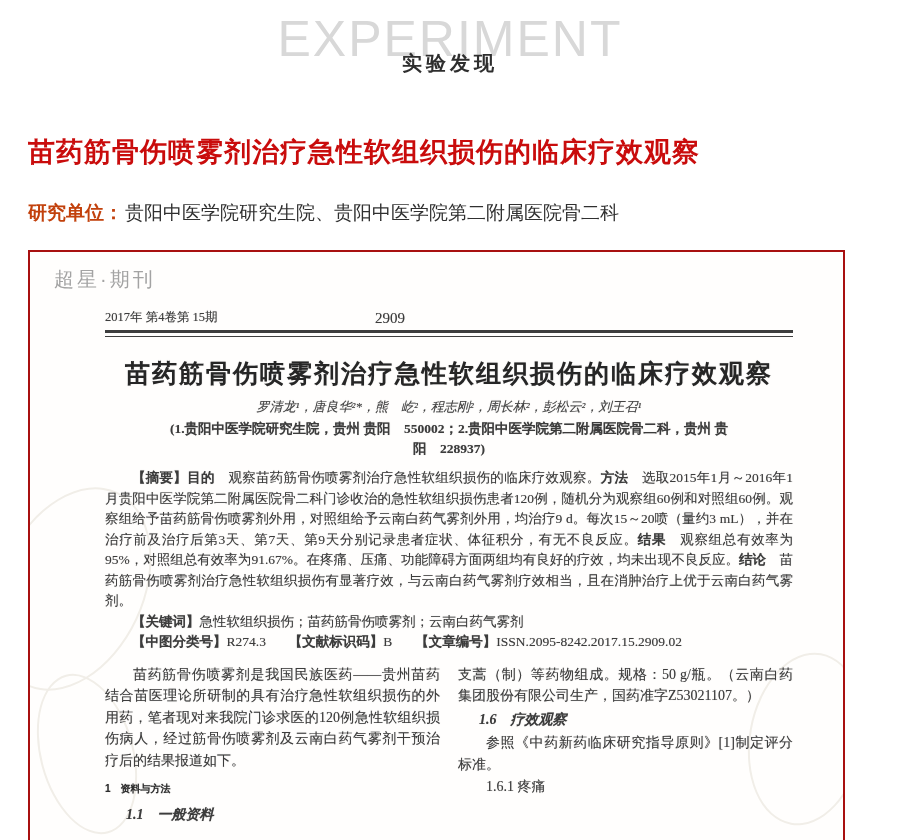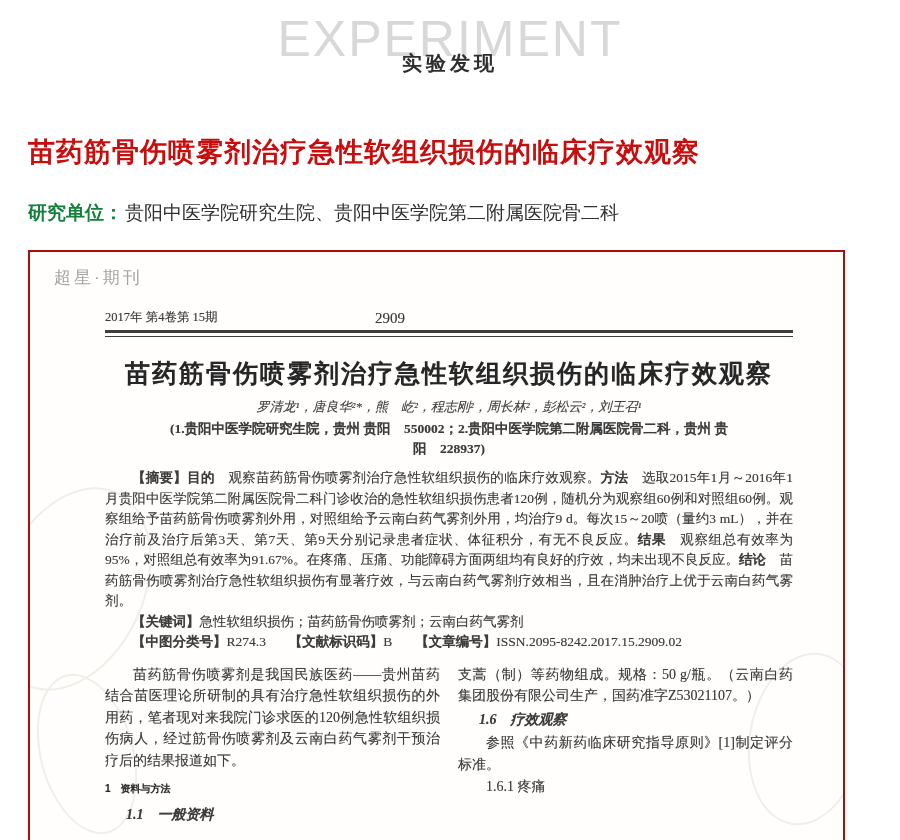--- a/index.html
+++ b/index.html
@@ -11,26 +11,26 @@
   .wm{position:absolute;top:10px;left:0;width:100%;text-align:center;
       font-family:"Liberation Sans",sans-serif;font-size:50px;font-weight:400;
       color:#d8d8d8;letter-spacing:2px;}
   .hero-title{position:absolute;top:50px;left:0;width:100%;text-align:center;
       font-size:20px;font-weight:700;color:#2e2e2e;letter-spacing:4px;}
 
   .red-title{position:absolute;top:134px;left:28px;margin:0;
       font-size:27px;font-weight:700;color:#c90c0c;letter-spacing:1px;}
 
   .unit{position:absolute;top:200px;left:28px;margin:0;font-size:19px;color:#303030;}
-  .unit b{color:#15803d;margin-right:2px;}
+  .unit b{color:#c2410c;margin-right:2px;}
 
   
   .scan{position:absolute;top:250px;left:28px;width:813px;height:660px;
         border:2px solid #a81010;background:#fffefd;overflow:hidden;}
-  .brand{position:absolute;top:14px;left:24px;font-size:17px;color:#a3a3a3;letter-spacing:3px;}
+  .brand{position:absolute;top:14px;left:24px;font-size:20px;color:#a3a3a3;letter-spacing:3px;}
 
   .swirl{position:absolute;border:2px solid #f1eee8;border-radius:50%;}
   .s1{left:-30px;top:230px;width:140px;height:210px;transform:rotate(25deg);}
   .s2{left:10px;top:420px;width:90px;height:160px;transform:rotate(-15deg);}
   .s3{right:-20px;top:400px;width:110px;height:170px;transform:rotate(10deg);}
 
   .scan-page{position:relative;margin:56px 50px 0 75px;
       font-family:"Liberation Serif","DejaVu Serif",serif;color:#3c3c3c;
       text-shadow:0 0 .7px rgba(80,80,80,.5);}
 

